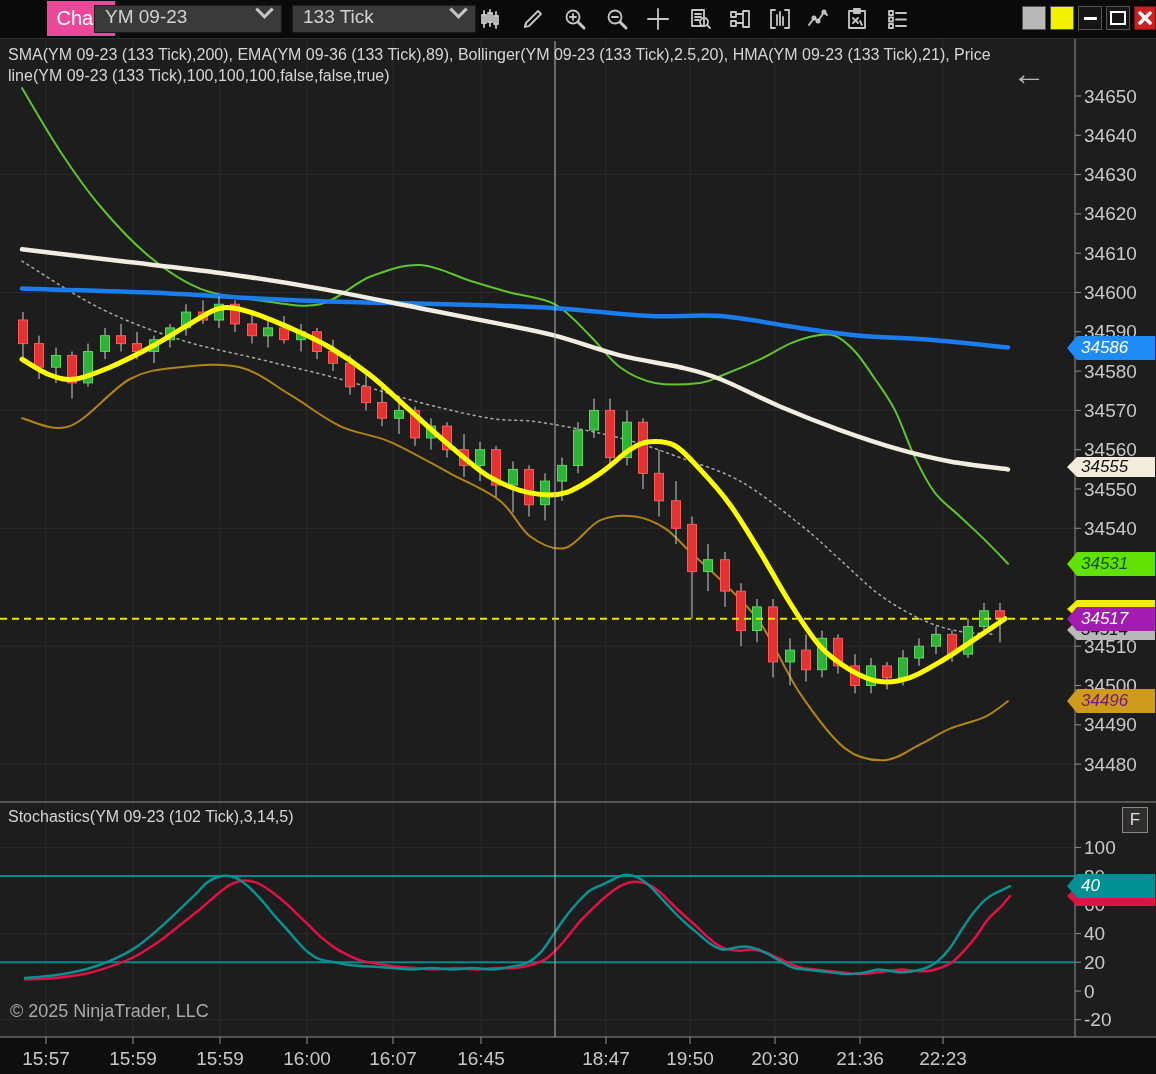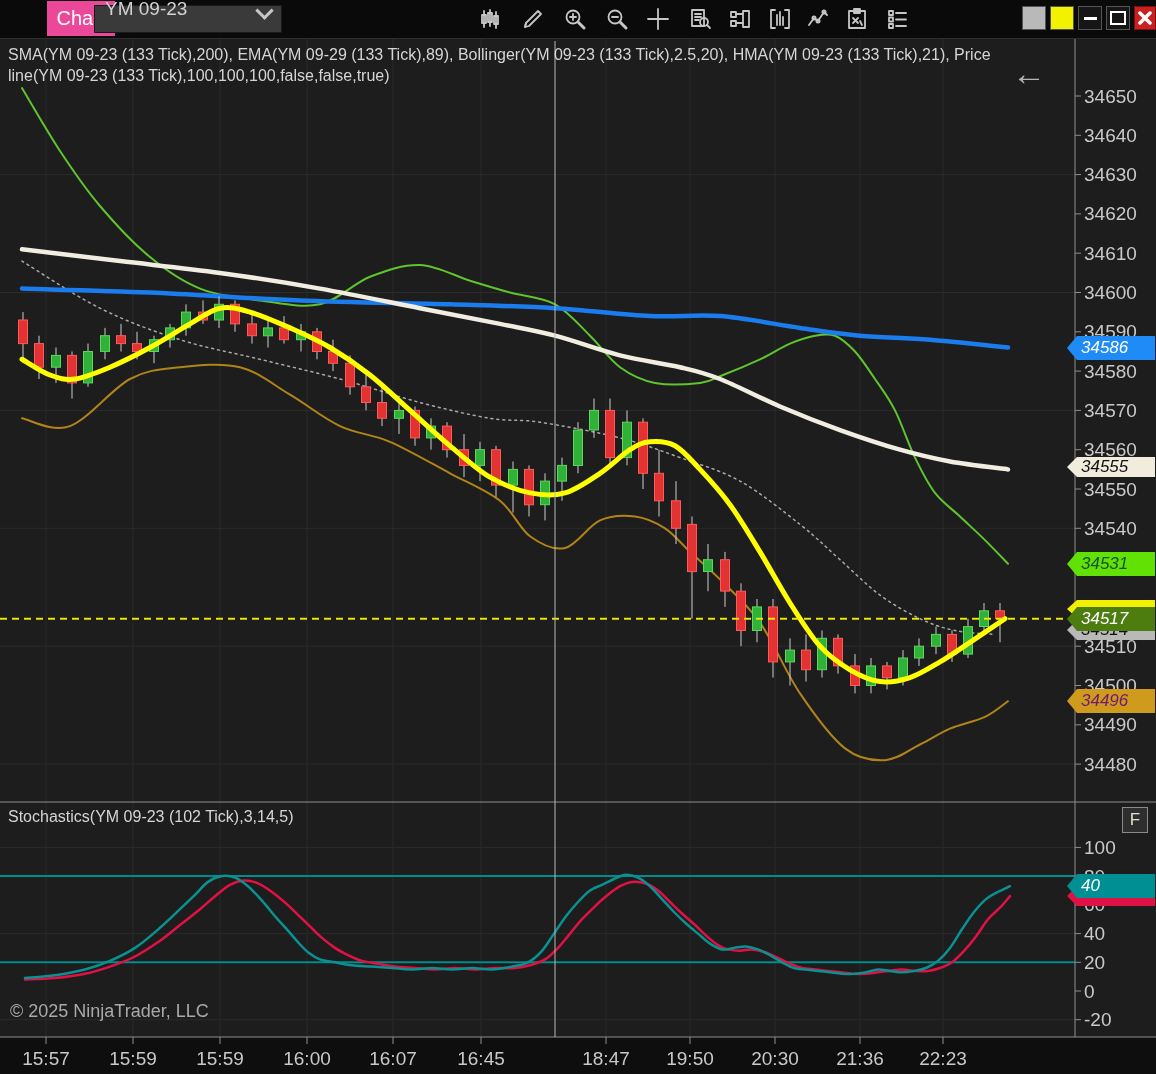--- a/index.html
+++ b/index.html
@@ -4,21 +4,21 @@
 <style>
   html,body{margin:0;padding:0;background:#000;}
   body{width:1156px;height:1074px;position:relative;overflow:hidden;
        font-family:"Liberation Sans","DejaVu Sans",sans-serif;background:#1d1d1d;}
   
   .titlebar{position:absolute;left:0;top:0;width:1156px;height:38px;background:#0a0a0a;
             border-bottom:1px solid #2e2e2e;z-index:10;display:flex;align-items:center;}
   .chart-tab{position:absolute;left:0;top:1px;width:68px;height:35px;background:#ec4899;
              color:#fff;font-size:20px;display:flex;align-items:center;justify-content:center;margin-left:47px;}
   .dd{position:absolute;top:5px;height:28px;background:#3a3a3a;border:1px solid #1a1a1a;
-      color:#d2d2d2;font-size:19px;display:flex;align-items:flex-end;padding:12px 10px;box-sizing:border-box;}
+      color:#d2d2d2;font-size:19px;display:flex;align-items:flex-start;padding:0 10px;box-sizing:border-box;}
   .dd1{left:94px;width:188px;}
   .dd2{left:292px;width:184px;}
   .dd .txt{flex:1;}
   .chev{width:10px;height:10px;border-right:3px solid #c6c6c6;border-bottom:3px solid #c6c6c6;
         transform:rotate(45deg) translate(-2px,-2px);margin-left:8px;}
   .tbicon{position:absolute;top:3px;width:34px;height:32px;display:flex;align-items:center;justify-content:center;}
   .tbicon svg{stroke:#c6c6c6;fill:none;stroke-width:1.8;stroke-linecap:round;stroke-linejoin:round;}
   .winbtn{position:absolute;top:6px;width:24px;height:24px;border:1px solid #555;box-sizing:border-box;
           display:flex;align-items:center;justify-content:center;background:#161616;}
   .wb-gray{background:#b9b9b9;}
@@ -277,20 +277,24 @@
     <line x1="943" y1="1037" x2="943" y2="1044" stroke="#8f8f8f"></line>
     <text x="943" y="1065" fill="#c9c9c9" font-size="19px" text-anchor="middle">22:23</text>
   </svg>
 
 <div class="titlebar">
   <div class="chart-tab">Chart</div>
   <div class="dd dd1">
     <span class="txt">YM 09-23</span>
     <span class="chev"></span>
   </div>
+  <div class="dd dd2">
+    <span class="txt">133 Tick</span>
+    <span class="chev"></span>
+  </div>
 
   <span class="tbicon" style="left:473px">
     <svg width="26" height="26">
         <g>
           <line x1="7" y1="5" x2="7" y2="21"></line>
           <rect x="5" y="9" width="4" height="8"></rect>
           <line x1="13" y1="4" x2="13" y2="20"></line>
           <rect x="11" y="7" width="4" height="9"></rect>
           <line x1="19" y1="6" x2="19" y2="22"></line>
           <rect x="17" y="10" width="4" height="8"></rect>
@@ -388,28 +392,28 @@
   <span class="winbtn wb-max" style="left:1106px">
       <i></i>
     </span>
   <span class="winbtn wb-close" style="left:1134px;width:22px">
     <svg width="14" height="14">
         <path d="M2 2 L12 12 M12 2 L2 12" stroke="#fff" stroke-width="3.5" stroke-linecap="round"></path>
       </svg>
   </span>
 </div>
 
-<div class="ind-label">SMA(YM 09-23 (133 Tick),200), EMA(YM 09-29 (133 Tick),89), Bollinger(YM 09-23 (133 Tick),2.5,20), HMA(YM 09-23 (133 Tick),21), Price line(YM 09-23 (133 Tick),100,100,100,false,false,true)</div>
+<div class="ind-label">SMA(YM 09-23 (133 Tick),200), EMA(YM 09-36 (133 Tick),89), Bollinger(YM 09-23 (133 Tick),2.5,20), HMA(YM 09-23 (133 Tick),21), Price line(YM 09-23 (133 Tick),100,100,100,false,false,true)</div>
 <div class="back-arrow">←</div>
 <div class="stoch-label">Stochastics(YM 09-23 (102 Tick),3,14,5)</div>
 <div class="f-button">F</div>
 <div class="copyright">© 2025 NinjaTrader, LLC</div>
 <div id="markers">
     <div class="axis-marker" style="background: rgb(240, 240, 0); color: rgb(17, 17, 17); height: 18px; top: 600px;"></div>
     <div class="axis-marker" style="background: rgb(185, 185, 185); color: rgb(17, 17, 17); height: 20px; top: 620px;">34514</div>
     <div class="axis-marker" style="background: rgb(30, 139, 247); color: rgb(255, 255, 255); height: 24px; top: 336px;">34586</div>
     <div class="axis-marker" style="background: rgb(242, 236, 220); color: rgb(17, 17, 17); height: 20px; top: 457px;">34555</div>
     <div class="axis-marker" style="background: rgb(98, 225, 5); color: #14532d; height: 24px; top: 552px;">34531</div>
-    <div class="axis-marker" style="background: #4d7c0f; color: rgb(255, 255, 255); height: 24px; top: 607px;">34517</div>
+    <div class="axis-marker" style="background: #a21caf; color: rgb(255, 255, 255); height: 24px; top: 607px;">34517</div>
     <div class="axis-marker" style="background: rgb(207, 155, 28); color: #701a75; height: 24px; top: 689px;">34496</div>
     <div class="axis-marker" style="background: rgb(224, 18, 69); color: rgb(255, 255, 255); height: 20px; top: 886px;"></div>
     <div class="axis-marker" style="background: rgb(0, 143, 146); color: rgb(255, 255, 255); height: 24px; top: 874px;">40</div>
   </div>
 
 </body></html>

